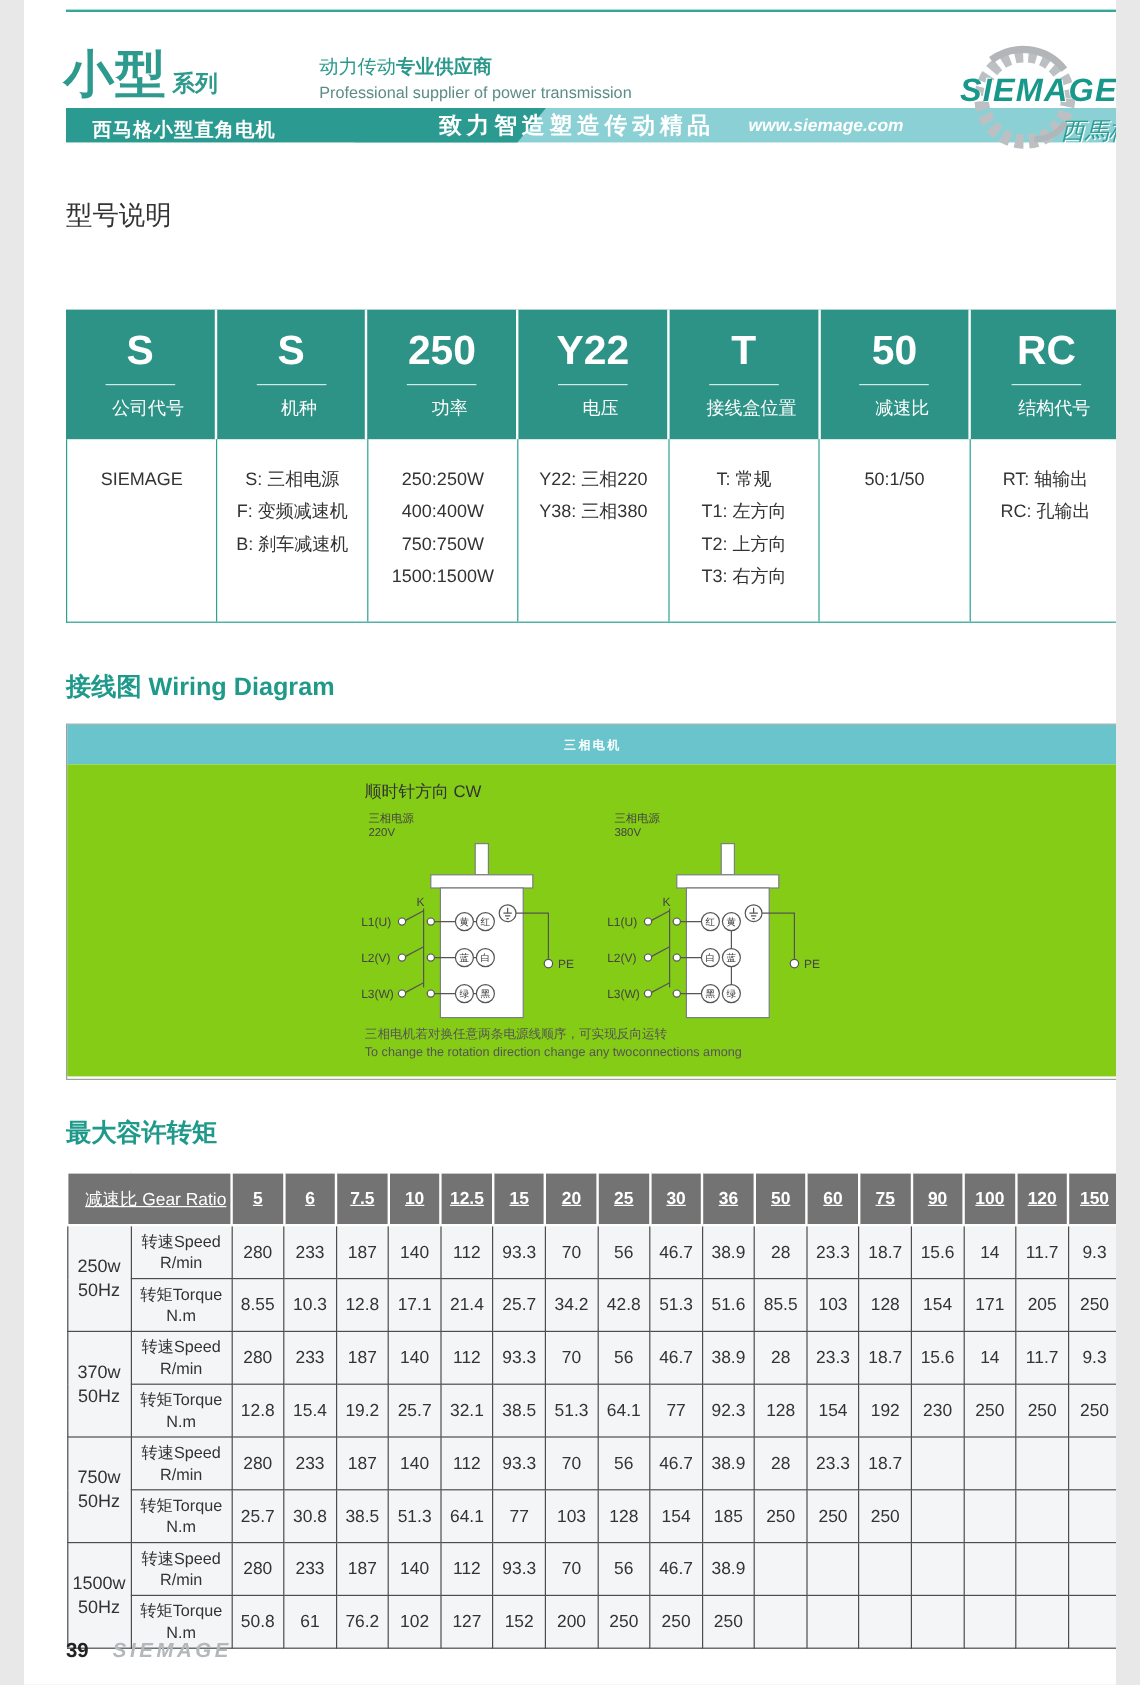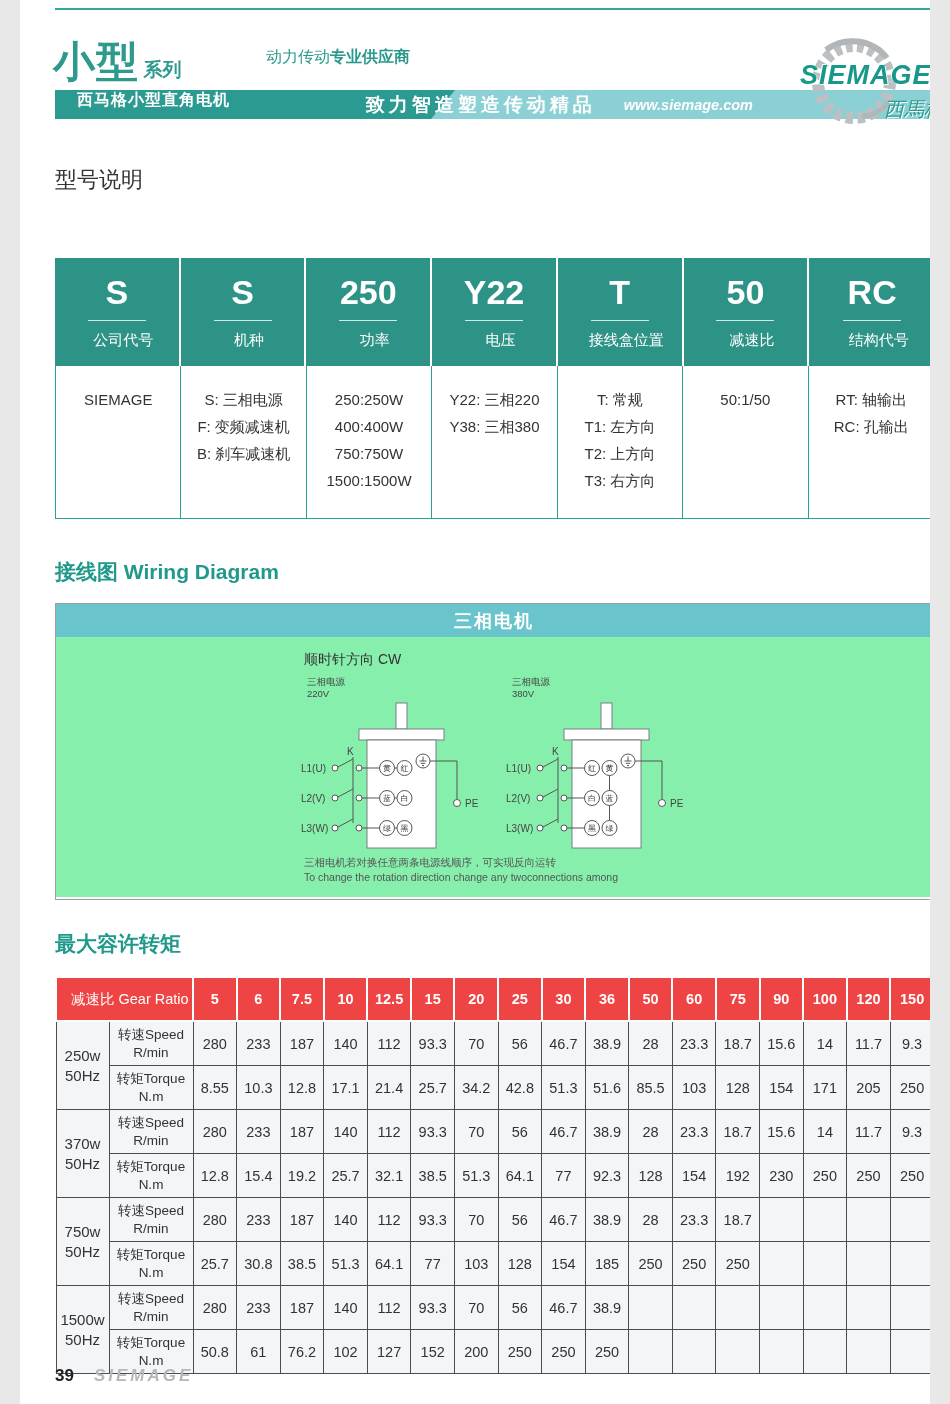--- a/index.html
+++ b/index.html
@@ -12,21 +12,21 @@
   .brand-cn .big{font-size:42px;font-weight:900;color:#2d9a8d;letter-spacing:1px;}
   .brand-cn .small{font-size:19px;font-weight:700;color:#2d9a8d;}
   .subtitle{position:absolute;left:246px;top:46px;line-height:21px;}
   .subtitle .zh{font-size:16px;color:#2a998c;}
   .subtitle .zh b{font-weight:700;}
   .subtitle .en{font-size:13.5px;color:#5d8c87;}
   .banner{position:absolute;left:35px;top:90px;width:878px;height:29px;}
   .banner .band-light{position:absolute;left:240px;top:0;right:0;height:100%;background:#8ad0d4;
         clip-path:polygon(26px 0,100% 0,100% 100%,0 100%);}
   .banner .band-dark{position:absolute;left:0;top:0;width:400px;height:100%;background:#2b9a90;
-        clip-path:polygon(0 0,100% 0,calc(100% - 24px) 100%,0 100%);display:flex;align-items:flex-start;}
+        clip-path:polygon(0 0,100% 0,calc(100% - 24px) 100%,0 100%);display:flex;align-items:flex-end;}
   .banner .band-dark span{color:#fff;font-size:16px;font-weight:700;padding-left:22px;letter-spacing:1px;}
   .banner .slogan{position:absolute;right:180px;top:0;height:100%;display:flex;align-items:center;gap:28px;}
   .banner .slogan .s1{color:#fff;font-size:19px;font-weight:700;letter-spacing:4px;}
   .banner .slogan .s2{color:#fff;font-size:14.5px;font-weight:700;font-style:italic;text-align:right;}
   .logo{position:absolute;left:772px;top:26px;width:165px;height:112px;z-index:3;}
   .logo svg{position:absolute;left:0;top:0;}
   .logo .logo-text{position:absolute;left:8px;top:34px;font-size:27px;font-weight:900;font-style:italic;
         color:#17988a;letter-spacing:1px;text-shadow:1px 1px 0 #fff,-1px -1px 0 #fff;}
   .logo .logo-sub{position:absolute;left:92px;top:70px;font-size:20px;font-style:italic;color:#2b9d92;
         text-shadow:1px 1px 0 #fff;}
@@ -47,33 +47,33 @@
   .spec-label{font-size:15px;color:#fff;padding-left:13px;}
   .spec-body{display:grid;grid-template-columns:repeat(7,1fr);border:1px solid #2ba193;border-top:none;min-height:152px;}
   .spec-body-cell{text-align:center;padding-top:20px;border-right:1px solid #2ba193;}
   .spec-body-cell:last-child{border-right:none;}
   .spec-item{font-size:15px;color:#333;line-height:27px;}
 
   
   .wiring-title{position:absolute;left:35px;top:558px;}
   .wiring-box{position:absolute;left:35px;top:603px;width:876px;height:295px;border:1px solid #9aa0a3;}
   .wiring-banner{height:33px;background:#69c4cc;display:flex;align-items:center;justify-content:center;
-        color:#fff;font-size:18px;font-weight:700;letter-spacing:2px;text-align:right;}
-  .wiring-content{position:relative;height:260px;background:#86efac;}
+        color:#fff;font-size:10px;font-weight:700;letter-spacing:2px;text-align:right;}
+  .wiring-content{position:relative;height:260px;background:#84cc16;}
   .cw-label{position:absolute;left:248px;top:14px;font-size:14px;color:#333;}
   .wd-left{position:absolute;left:243px;top:36px;}
   .wd-right{position:absolute;left:448px;top:36px;}
   .wiring-note{position:absolute;left:248px;top:218px;font-size:10.5px;color:#555;line-height:15px;}
   .wd-text{fill:#444;}
 
   
   .torque-title{position:absolute;left:35px;top:930px;}
   .torque-table{position:absolute;left:35px;top:976px;width:880px;border-collapse:collapse;table-layout:fixed;}
-  .torque-table th{background:#ef4444;color:#fff;font-size:14.5px;font-weight:700;height:40px;
-        border:2px solid #fff;text-align:center;}
+  .torque-table th{background:#737373;color:#fff;font-size:14.5px;font-weight:700;height:40px;
+        border:2px solid #fff;text-align:center;text-decoration:underline;}
   .torque-table th.tq-label-head{text-align:left;padding-left:14px;font-weight:400;font-size:14.5px;}
   .torque-table td{border:1px solid #4d4d4d;background:#f3f5f7;height:41px;text-align:center;vertical-align:middle;}
   .tq-power{font-size:15px;color:#333;line-height:20px;}
   .tq-rowlabel{font-size:13.5px;color:#333;line-height:18px;text-align:center;}
   .tq-val{font-size:14.5px;color:#333;}
 
   
   .footer{position:absolute;left:35px;top:1366px;display:flex;align-items:center;gap:20px;}
   .footer .pg{font-size:17px;font-weight:700;color:#222;}
   .footer .brand{font-size:17px;font-weight:900;font-style:italic;color:#b5b8ba;letter-spacing:3px;}
@@ -86,20 +86,21 @@
   <div class="top-rule"></div>
 
   <div class="brand-cn">
     <span class="big">小型</span>
     <span class="small">系列</span>
   </div>
   <div class="subtitle">
     <div class="zh">
       <span>动力传动</span><b>专业供应商</b>
     </div>
+    <div class="en">Professional supplier of power transmission</div>
   </div>
   <div class="banner">
     <div class="band-light"></div>
     <div class="band-dark">
       <span>西马格小型直角电机</span>
     </div>
     <div class="slogan">
       <span class="s1">致力智造塑造传动精品</span>
       <span class="s2">www.siemage.com</span>
     </div>

